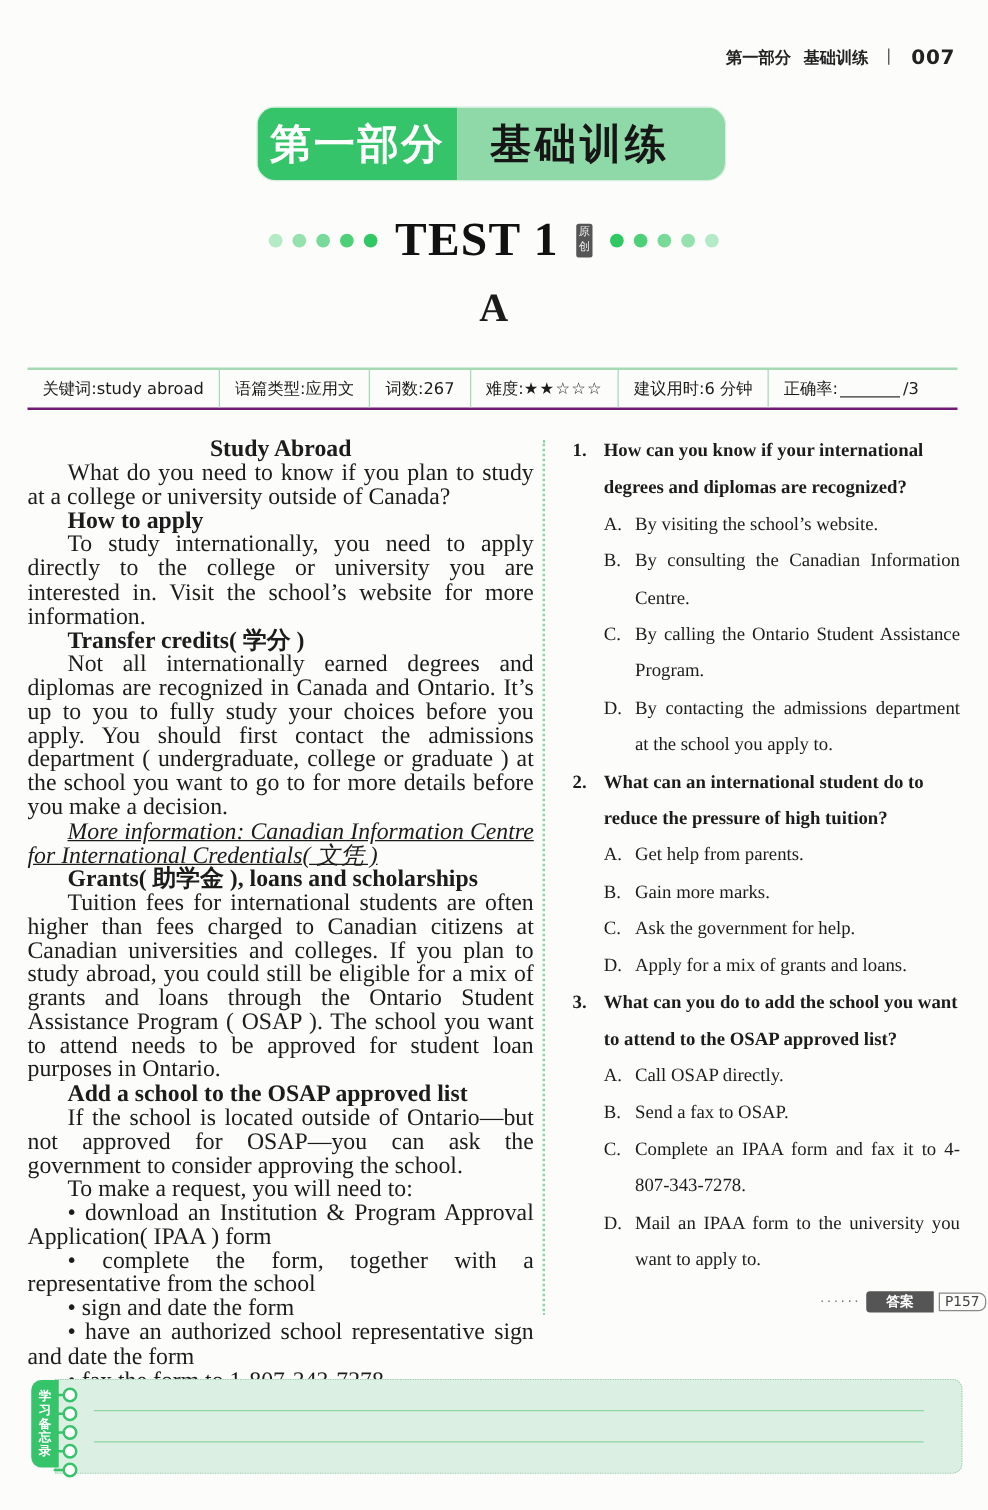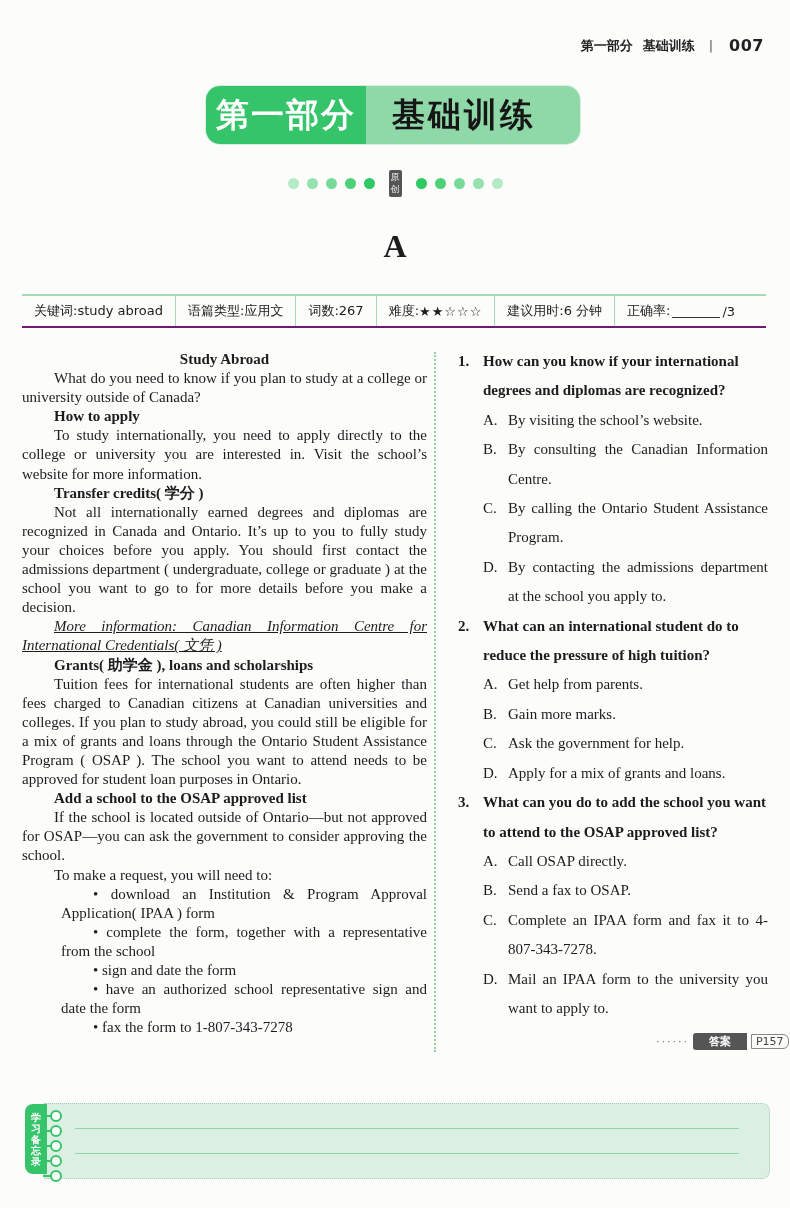--- a/index.html
+++ b/index.html
@@ -21,27 +21,27 @@
   .test-title{font-family:"Liberation Serif",serif;font-weight:bold;font-size:38px;color:#111;letter-spacing:1px;}
   .orig-badge{width:13px;height:26px;background:#555;color:#eee;font-size:9px;line-height:12px;text-align:center;border-radius:2px;font-family:"DejaVu Sans",sans-serif;padding-top:1px;}
   .section-letter{top:228px;left:0;width:790px;text-align:center;font-weight:bold;font-size:32px;font-family:"Liberation Serif",serif;}
   
   .infobar{top:294px;left:22px;width:744px;height:30px;border-top:2px solid #a6d9b5;border-bottom:2px solid #701a75;display:flex;align-items:center;font-size:13px;font-family:"DejaVu Sans",sans-serif;}
   .infobar .cell{height:100%;display:flex;align-items:center;padding:0 12px;border-right:1px solid #a6d9b5;white-space:nowrap;}
   .infobar .cell:last-child{border-right:none;}
   .stars{letter-spacing:1px;}
   .blank{display:inline-block;width:48px;border-bottom:1px solid #333;height:12px;margin:0 2px;}
   
-  .passage{top:350px;left:22px;width:405px;font-size:15px;line-height:19.1px;text-align:justify;}
+  .passage{top:350px;left:22px;width:405px;font-size:19px;line-height:19.1px;text-align:justify;}
   .passage p{margin:0;}
   .passage .ind{text-indent:32px;}
   .passage .h{font-weight:bold;padding-left:32px;}
   .passage .title{text-align:center;font-weight:bold;}
   .passage .more{font-style:italic;text-decoration:underline;text-indent:32px;}
-  .passage .bul{text-indent:32px;margin-left:39px;}
+  .passage .bul{text-indent:32px;}
   .divider{top:352px;left:434px;height:700px;border-left:2px dotted #8fd6a3;}
   
   .questions{top:347px;left:458px;width:310px;font-size:15px;line-height:29.4px;}
   .q{margin:0;}
   .q .stem{font-weight:bold;display:flex;}
   .q .num{width:25px;flex:none;}
   .q .opt{display:flex;padding-left:25px;text-align:justify;}
   .q .ol{width:25px;flex:none;}
   .answer-ref{top:1033px;left:656px;display:flex;align-items:center;gap:4px;font-family:"DejaVu Sans",sans-serif;font-size:11px;}
   .answer-ref .ld{color:#777;letter-spacing:2px;}
@@ -71,20 +71,21 @@
 </div>
 
 <div class="abs test-row">
   <div class="dots">
     <span class="dot" style="opacity:.35"></span>
     <span class="dot" style="opacity:.5"></span>
     <span class="dot" style="opacity:.65"></span>
     <span class="dot" style="opacity:.85"></span>
     <span class="dot"></span>
   </div>
+  <span class="test-title">TEST 1</span>
   <span class="orig-badge">原创</span>
   <div class="dots">
     <span class="dot"></span>
     <span class="dot" style="opacity:.85"></span>
     <span class="dot" style="opacity:.65"></span>
     <span class="dot" style="opacity:.5"></span>
     <span class="dot" style="opacity:.35"></span>
   </div>
 </div>
 <div class="abs section-letter">A</div>

